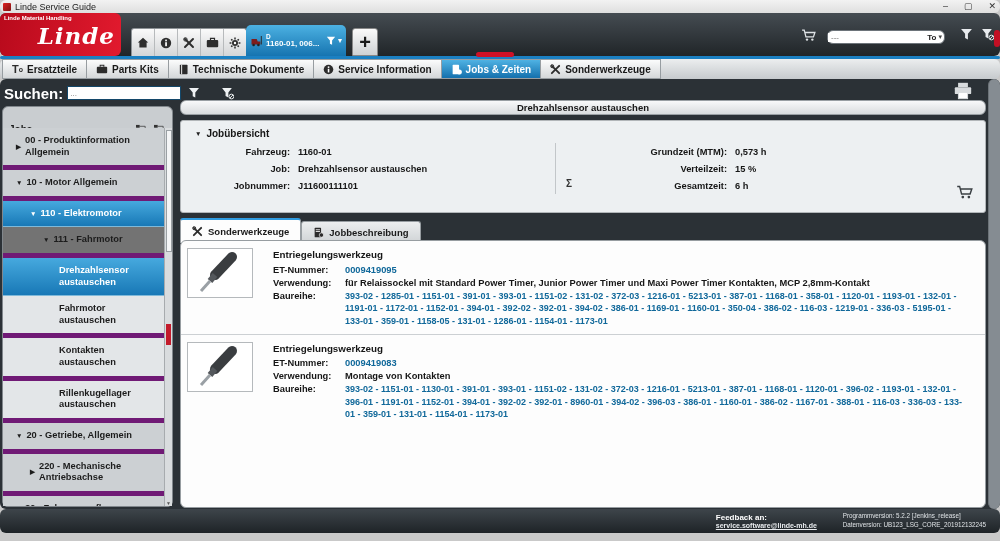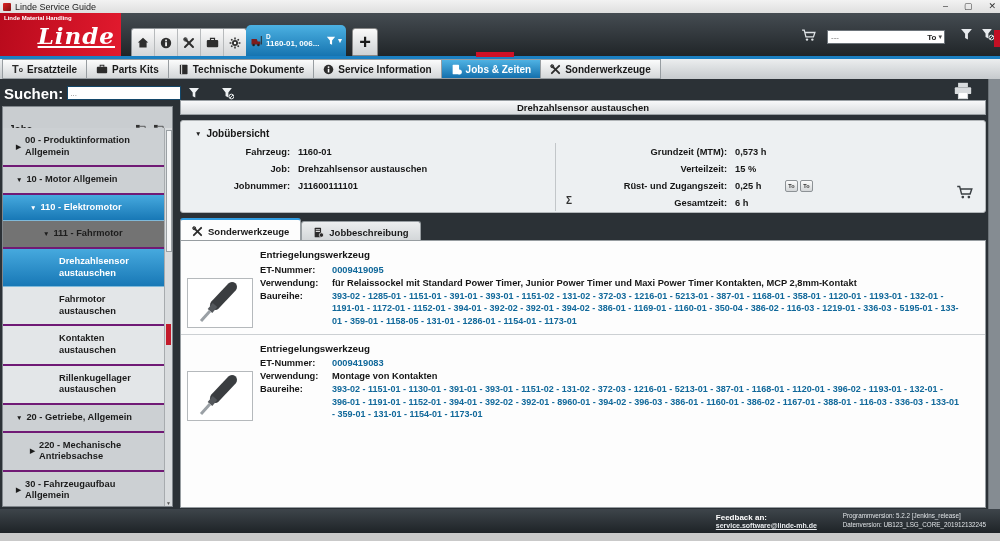--- a/index.html
+++ b/index.html
@@ -1,34 +1,34 @@
 <!DOCTYPE html>
 <html><head>
 <meta charset="utf-8">
 <style>
   html,body{margin:0;padding:0;}
   .stage{position:relative;width:1000px;height:541px;background:#c9c9c9;overflow:hidden;
          font-family:"Liberation Sans",sans-serif;-webkit-font-smoothing:antialiased;}
-  .abs{position:absolute;}
+  .abs{position:absolute;border-radius:6px;}
   svg{display:block;}
 
   
   .titlebar{left:0;top:0;width:1000px;height:13px;background:linear-gradient(#f2f2f2,#dfdfdf);
             display:flex;align-items:center;font-size:9px;color:#222;padding-left:3px;box-sizing:border-box;}
   .app-ico{width:8px;height:8px;background:linear-gradient(135deg,#d22,#801212);margin-right:4px;border-radius:1px;}
   .win-controls{position:absolute;right:4px;top:0;display:flex;gap:16px;font-size:9px;color:#333;}
   .win-controls span{cursor:default;line-height:13px;}
 
   
   .header{left:0;top:13px;width:1000px;height:43px;background:linear-gradient(#454c52,#202528);}
   .logo{left:0;top:13px;width:121px;height:43px;background:linear-gradient(100deg,#b80a1c,#e21a2e);
         color:#fff;box-sizing:border-box;padding:2px 6px 0 4px;}
   .logo-tag{font-size:6px;font-weight:bold;}
   .logo-script{font-family:"DejaVu Serif",serif;font-style:italic;font-weight:bold;font-size:23px;
-               text-align:right;margin-top:1px;letter-spacing:1px;text-decoration:underline;}
+               text-align:right;margin-top:1px;letter-spacing:1px;}
   .toolbar{left:131px;top:28px;height:28px;display:flex;background:linear-gradient(#fafafa,#d2d4d6);
            border:1px solid #8d9296;border-bottom:none;border-radius:3px 3px 0 0;}
   .tbtn{width:22px;height:27px;display:flex;align-items:center;justify-content:center;color:#2e2e2e;
         border-right:1px solid #b7babc;}
   .tbtn:last-child{border-right:none;}
   .vtab{left:246px;top:25px;width:100px;height:31px;background:linear-gradient(#4cb1e2,#1674b0);
         border-radius:5px 5px 0 0;color:#fff;display:flex;align-items:center;padding:0 4px;box-sizing:border-box;}
   .vtab-txt{flex:1;margin-left:3px;line-height:1.1;}
   .vtab-badge{font-size:6.5px;font-weight:bold;}
   .vtab-label{font-size:8px;font-weight:bold;white-space:nowrap;}
@@ -70,21 +70,21 @@
   .search-row input{width:108px;height:12px;border:1px solid #14486a;font-size:8px;padding:0 2px;
                     font-family:"Liberation Sans",sans-serif;}
   .search-funnel{margin-left:7px;color:#eef1f3;}
   .search-funnel2{margin-left:21px;color:#eef1f3;}
   .jobs-panel{left:2px;top:27px;width:171px;height:401px;background:#c9cdd0;border:1px solid #81878c;
               box-sizing:border-box;}
   .jobs-head{height:20px;display:flex;align-items:center;padding:12px 6px;border-bottom:6px solid #4d7c0f;}
   .jobs-title{font-size:10px;font-weight:bold;color:#1a1a1a;flex:1;}
   .jobs-head .hicon{color:#333;margin-left:5px;}
   .tree{position:absolute;left:0;top:21px;right:7px;bottom:0;overflow:hidden;}
-  .tree-item{display:flex;align-items:center;padding:7px 4px;border-bottom:2px solid #701a75;
+  .tree-item{display:flex;align-items:center;padding:7px 4px;border-bottom:5px solid #701a75;
              font-size:9.3px;font-weight:bold;color:#1c1c1c;background:#ccd0d3;line-height:1.25;}
   .tree-item .arrow{font-size:6.5px;margin-right:4px;flex:none;}
   .tree-item.lvl0{padding-left:13px;}
   .tree-item.lvl1{padding-left:27px;}
   .tree-item.lvl2{padding-left:40px;background:#c6cacd;}
   .tree-item.lvl3{padding-left:52px;background:#e3e6e8;}
   .tree-item.light{background:#737373;}
   .tree-item.highlight,.tree-item.selected{background:linear-gradient(#46a9de,#1878b6);color:#fff;
       border-bottom:1px solid #7fb9d9;}
   .tree-scroll{position:absolute;right:0;top:21px;bottom:0;width:7px;background:#d9dcde;border-left:1px solid #a7abae;}
@@ -118,21 +118,21 @@
 
   .detail-tabs{left:180px;top:218px;display:flex;align-items:flex-end;}
   .dtab{display:flex;align-items:center;gap:5px;height:21px;padding:0 11px;font-size:9.5px;font-weight:bold;
         color:#1a1a1a;background:linear-gradient(#eceeef,#cfd3d5);border:1px solid #979da1;border-bottom:none;
         border-radius:3px 3px 0 0;}
   .dtab.active{background:#fdfdfd;border-top:2px solid #2f9be0;height:23px;}
   .dtab .nicon{color:#2c2c2c;}
 
   .tools-panel{left:180px;top:240px;width:806px;height:268px;background:#fdfdfd;border:1px solid #979da1;
                box-sizing:border-box;}
-  .tool-row{display:flex;gap:7px;padding:7px 22px 6px 6px;border-bottom:1px solid #ccd0d3;align-items:flex-end;}
+  .tool-row{display:flex;gap:20px;padding:7px 22px 6px 6px;border-bottom:1px solid #ccd0d3;}
   .tool-row:last-child{border-bottom:none;}
   .tool-img{width:64px;height:48px;background:#fff;border:1px solid #b5b9bc;flex:none;}
   .tool-info{font-size:9.3px;color:#161616;line-height:1.4;}
   .tool-name{font-weight:bold;font-size:9.8px;margin-bottom:2px;}
   .trow{display:flex;}
   .trow .rl{width:72px;font-weight:bold;flex:none;}
   .trow .rv{font-weight:bold;}
   .link{color:#10689a;}
   .series-val{color:#10689a;font-weight:bold;max-width:716px;font-size:9px;}
 
@@ -480,26 +480,20 @@
       <div class="ov-right">
         <div class="ov-row">
             <span class="l">Grundzeit (MTM):</span>
             <span class="v">0,573 h</span>
           </div>
         <div class="ov-row">
             <span class="l">Verteilzeit:</span>
             <span class="v">15 %</span>
           </div>
         <div class="ov-row">
-            <span class="l">Rüst- und Zugangszeit:</span>
-            <span class="v">0,25 h</span>
-          <span class="mini-btn">To</span>
-          <span class="mini-btn">To</span>
-          </div>
-        <div class="ov-row">
             <span class="sigma">Σ</span>
             <span class="l">Gesamtzeit:</span>
             <span class="v">6 h</span>
           </div>
       </div>
     </div>
     <span class="ov-cart">
         <svg width="17" height="15" viewBox="0 0 14 12">
           <use href="#i-cart"></use>
         </svg>

